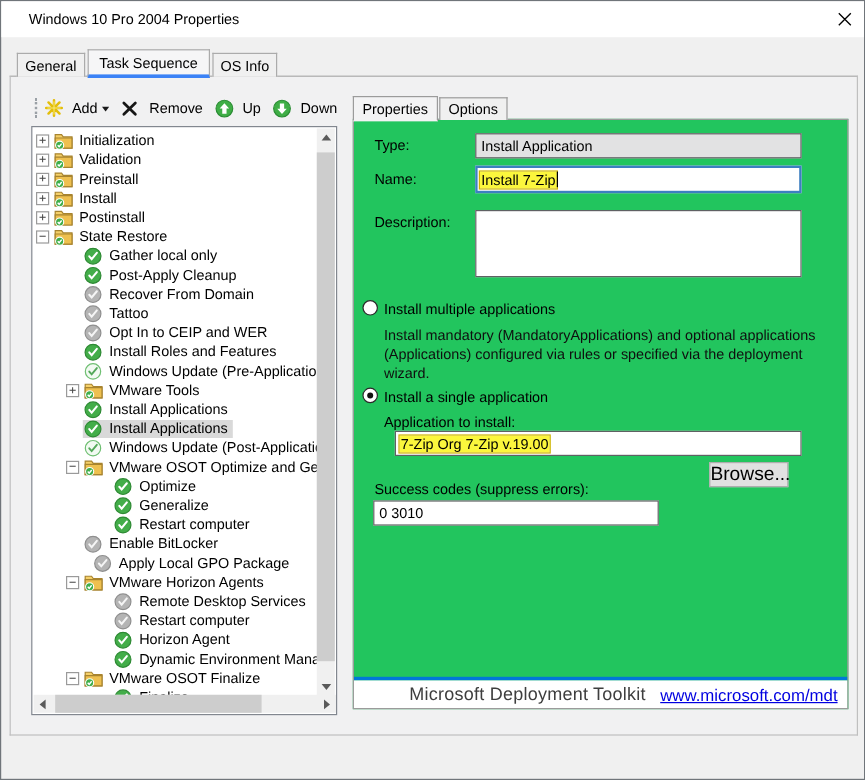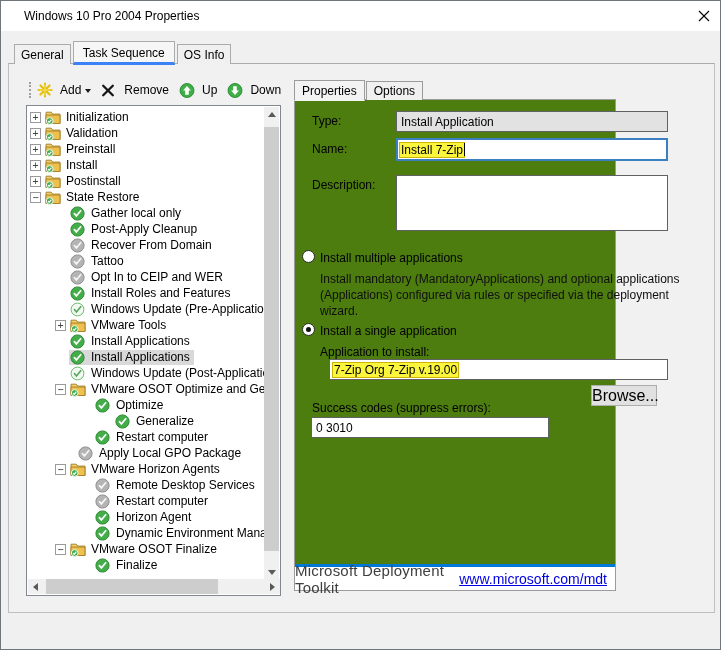--- a/index.html
+++ b/index.html
@@ -41,21 +41,21 @@
   .tri.up { border-bottom:5px solid #5a5a5a; margin-top:-4px; }
   .tri.down { border-top:5px solid #5a5a5a; margin-bottom:-4px; }
   .tri.left { border-right:5px solid #5a5a5a; margin-left:-4px; }
   .tri.right { border-left:5px solid #5a5a5a; margin-right:-4px; }
   .vthumb { position:absolute; left:0; top:20px; width:15px; height:424px; background:#cdcdcd; }
   .hthumb { position:absolute; top:0; left:18px; width:172px; height:15px; background:#cdcdcd; }
   
   .panel-tabs { position:absolute; left:293px; top:77px; height:22px; display:flex; align-items:flex-end; z-index:6; }
   .ptab { height:19px; line-height:19px; padding:0 7px; background:#f0f0f0; border:1px solid #9b9b9b; border-bottom:none; margin-right:1px; }
   .ptab.active { height:21px; line-height:21px; background:#f3f3f4; margin-bottom:-1px; border-bottom:1px solid #f3f3f4; }
-  .panel { position:absolute; left:293px; top:98px; width:322px; height:492px; background:#4d7c0f; border:1px solid #9b9b9b; z-index:2; }
+  .panel { position:absolute; left:293px; top:98px; width:413px; height:492px; background:#22c55e; border:1px solid #9b9b9b; z-index:2; }
   .panel .lbl { position:absolute; font-size:12px; }
   .field { position:absolute; background:#fff; border:1px solid #5f6163; font-size:12px; display:flex; align-items:center; padding:0 4px; overflow:hidden; }
   .field.readonly { background:#e2e2e3; }
   .field-name { left:101px; top:38px; width:272px; height:23px; border:2px solid #3c7fc1; padding:0 2px; }
   .hl { background:#fbf63d; outline:1px solid #cdb400; padding:0 1px; }
   .caret-line { width:1px; height:13px; background:#000; }
   .radio { position:absolute; width:13px; height:13px; border:1px solid #2b2b2b; border-radius:50%; background:#fff; }
   .radio.sel::after { content:""; position:absolute; left:3px; top:3px; width:5px; height:5px; border-radius:50%; background:#111; }
   .help { position:absolute; left:25px; top:171px; width:378px; line-height:16px; color:#0f0f0f; }
   .btn-browse { position:absolute; left:296px; top:285px; width:66px; height:21px; background:#e1e1e1; border:1px solid #adadad; font-size:16px; text-align:center; line-height:19px; }
@@ -369,21 +369,21 @@
         <span class="row-core">
           <span class="t-icon">
             <svg width="15" height="15" viewBox="0 0 15 15">
               <circle cx="7.5" cy="7.5" r="6.6" fill="#43ad49" stroke="#2e8a34"></circle>
               <path d="M4.4 7.6l2 2.3 4.3-5.2" stroke="#fff" stroke-width="1.7" fill="none" stroke-linecap="round"></path>
             </svg>
           </span>
           <span class="tree-label">Optimize</span>
         </span>
       </div>
-      <div class="tree-row" style="padding-left: 72px;">
+      <div class="tree-row" style="padding-left: 52px;">
         <span class="spacer"></span>
         <span class="row-core">
           <span class="t-icon">
             <svg width="15" height="15" viewBox="0 0 15 15">
               <circle cx="7.5" cy="7.5" r="6.6" fill="#43ad49" stroke="#2e8a34"></circle>
               <path d="M4.4 7.6l2 2.3 4.3-5.2" stroke="#fff" stroke-width="1.7" fill="none" stroke-linecap="round"></path>
             </svg>
           </span>
           <span class="tree-label">Generalize</span>
         </span>
@@ -391,20 +391,32 @@
       <div class="tree-row" style="padding-left: 52px;">
         <span class="spacer"></span>
         <span class="row-core">
           <span class="t-icon">
             <svg width="15" height="15" viewBox="0 0 15 15">
               <circle cx="7.5" cy="7.5" r="6.6" fill="#43ad49" stroke="#2e8a34"></circle>
               <path d="M4.4 7.6l2 2.3 4.3-5.2" stroke="#fff" stroke-width="1.7" fill="none" stroke-linecap="round"></path>
             </svg>
           </span>
           <span class="tree-label">Restart computer</span>
+        </span>
+      </div>
+      <div class="tree-row" style="padding-left: 27px;">
+        <span class="spacer"></span>
+        <span class="row-core">
+          <span class="t-icon">
+            <svg width="15" height="15" viewBox="0 0 15 15">
+              <circle cx="7.5" cy="7.5" r="6.6" fill="#b4b4b4" stroke="#8f8f8f"></circle>
+              <path d="M4.4 7.6l2 2.3 4.3-5.2" stroke="#f5f5f5" stroke-width="1.7" fill="none" stroke-linecap="round"></path>
+            </svg>
+          </span>
+          <span class="tree-label">Enable BitLocker</span>
         </span>
       </div>
       <div class="tree-row" style="padding-left: 35px;">
         <span class="spacer"></span>
         <span class="row-core">
           <span class="t-icon">
             <svg width="15" height="15" viewBox="0 0 15 15">
               <circle cx="7.5" cy="7.5" r="6.6" fill="#b4b4b4" stroke="#8f8f8f"></circle>
               <path d="M4.4 7.6l2 2.3 4.3-5.2" stroke="#f5f5f5" stroke-width="1.7" fill="none" stroke-linecap="round"></path>
             </svg>

